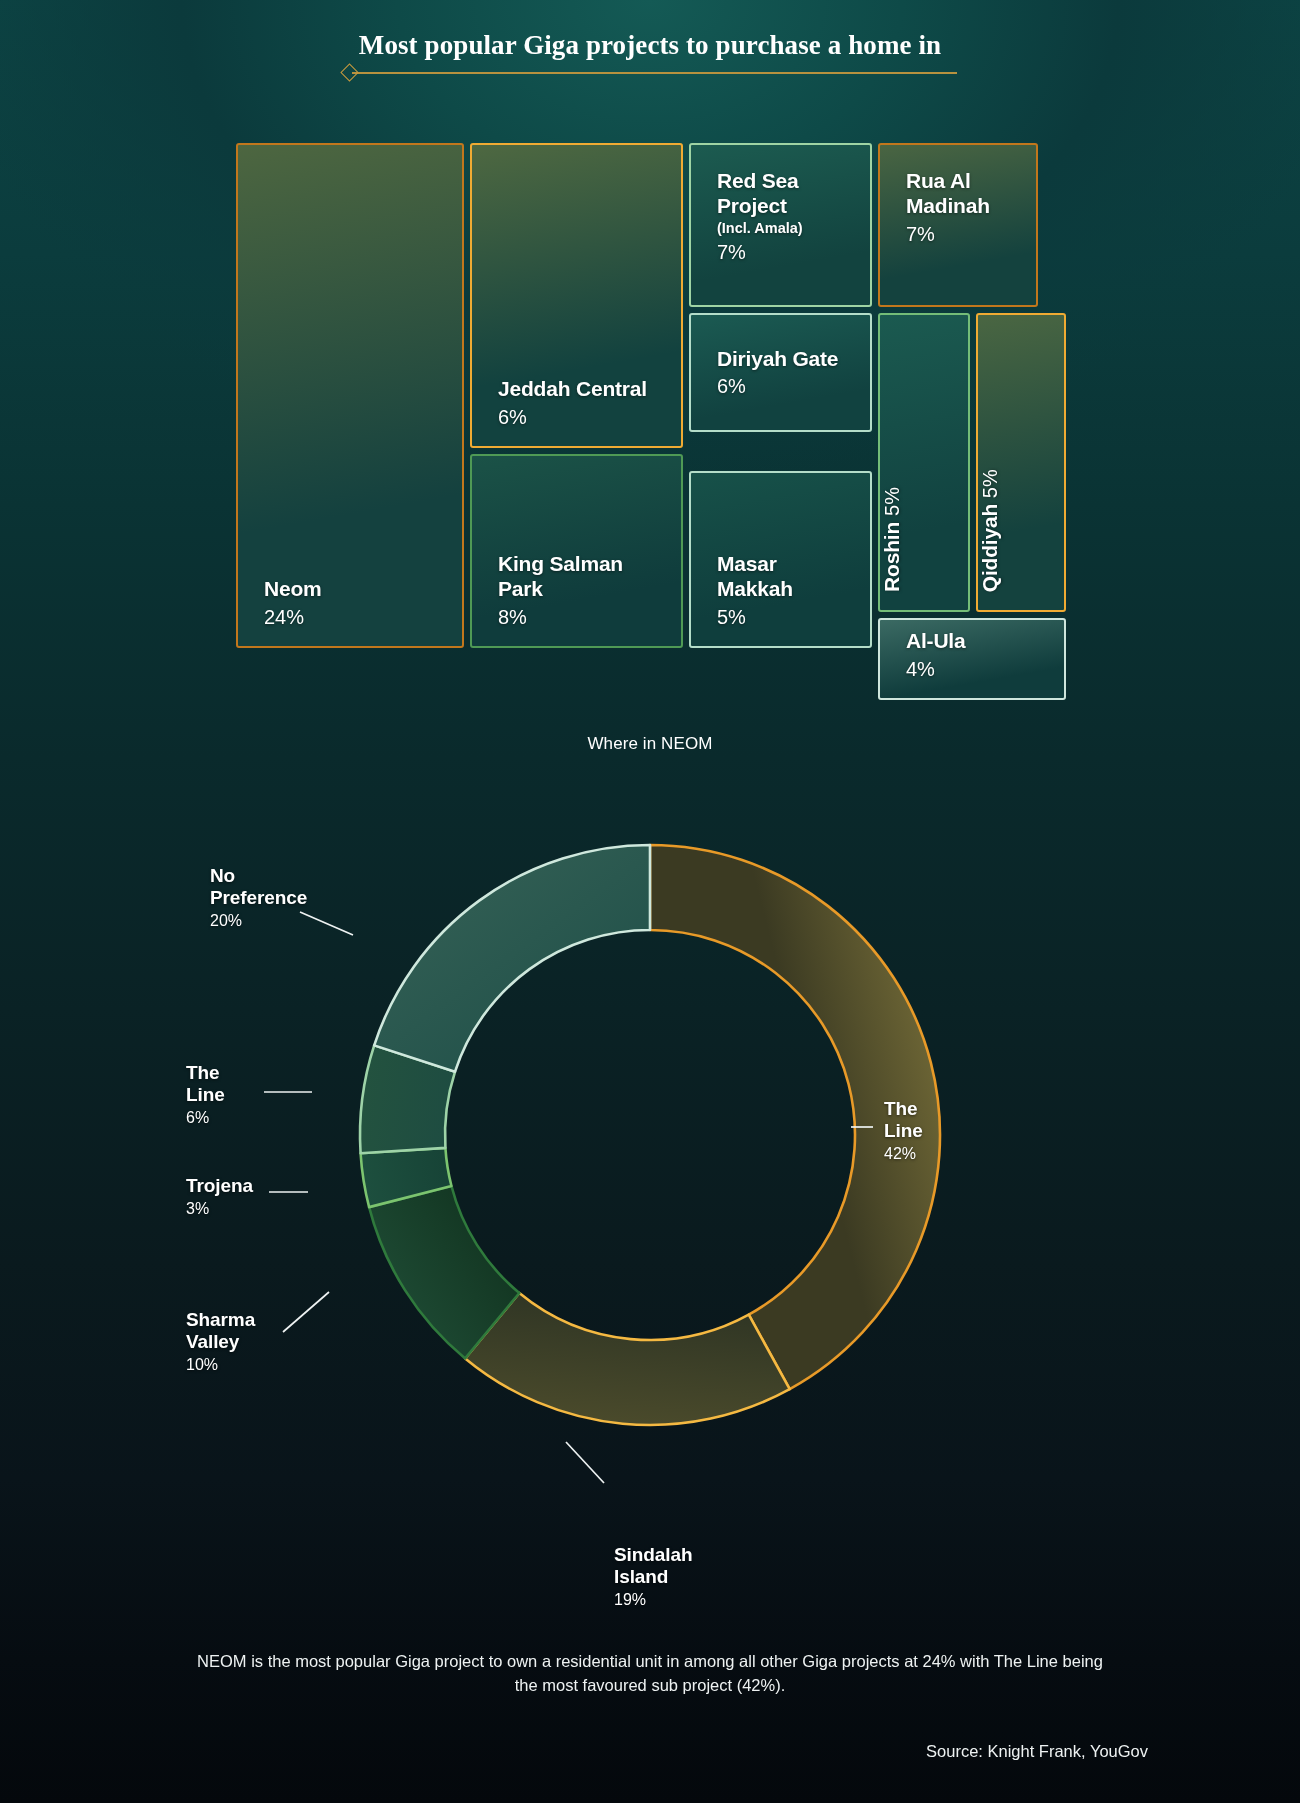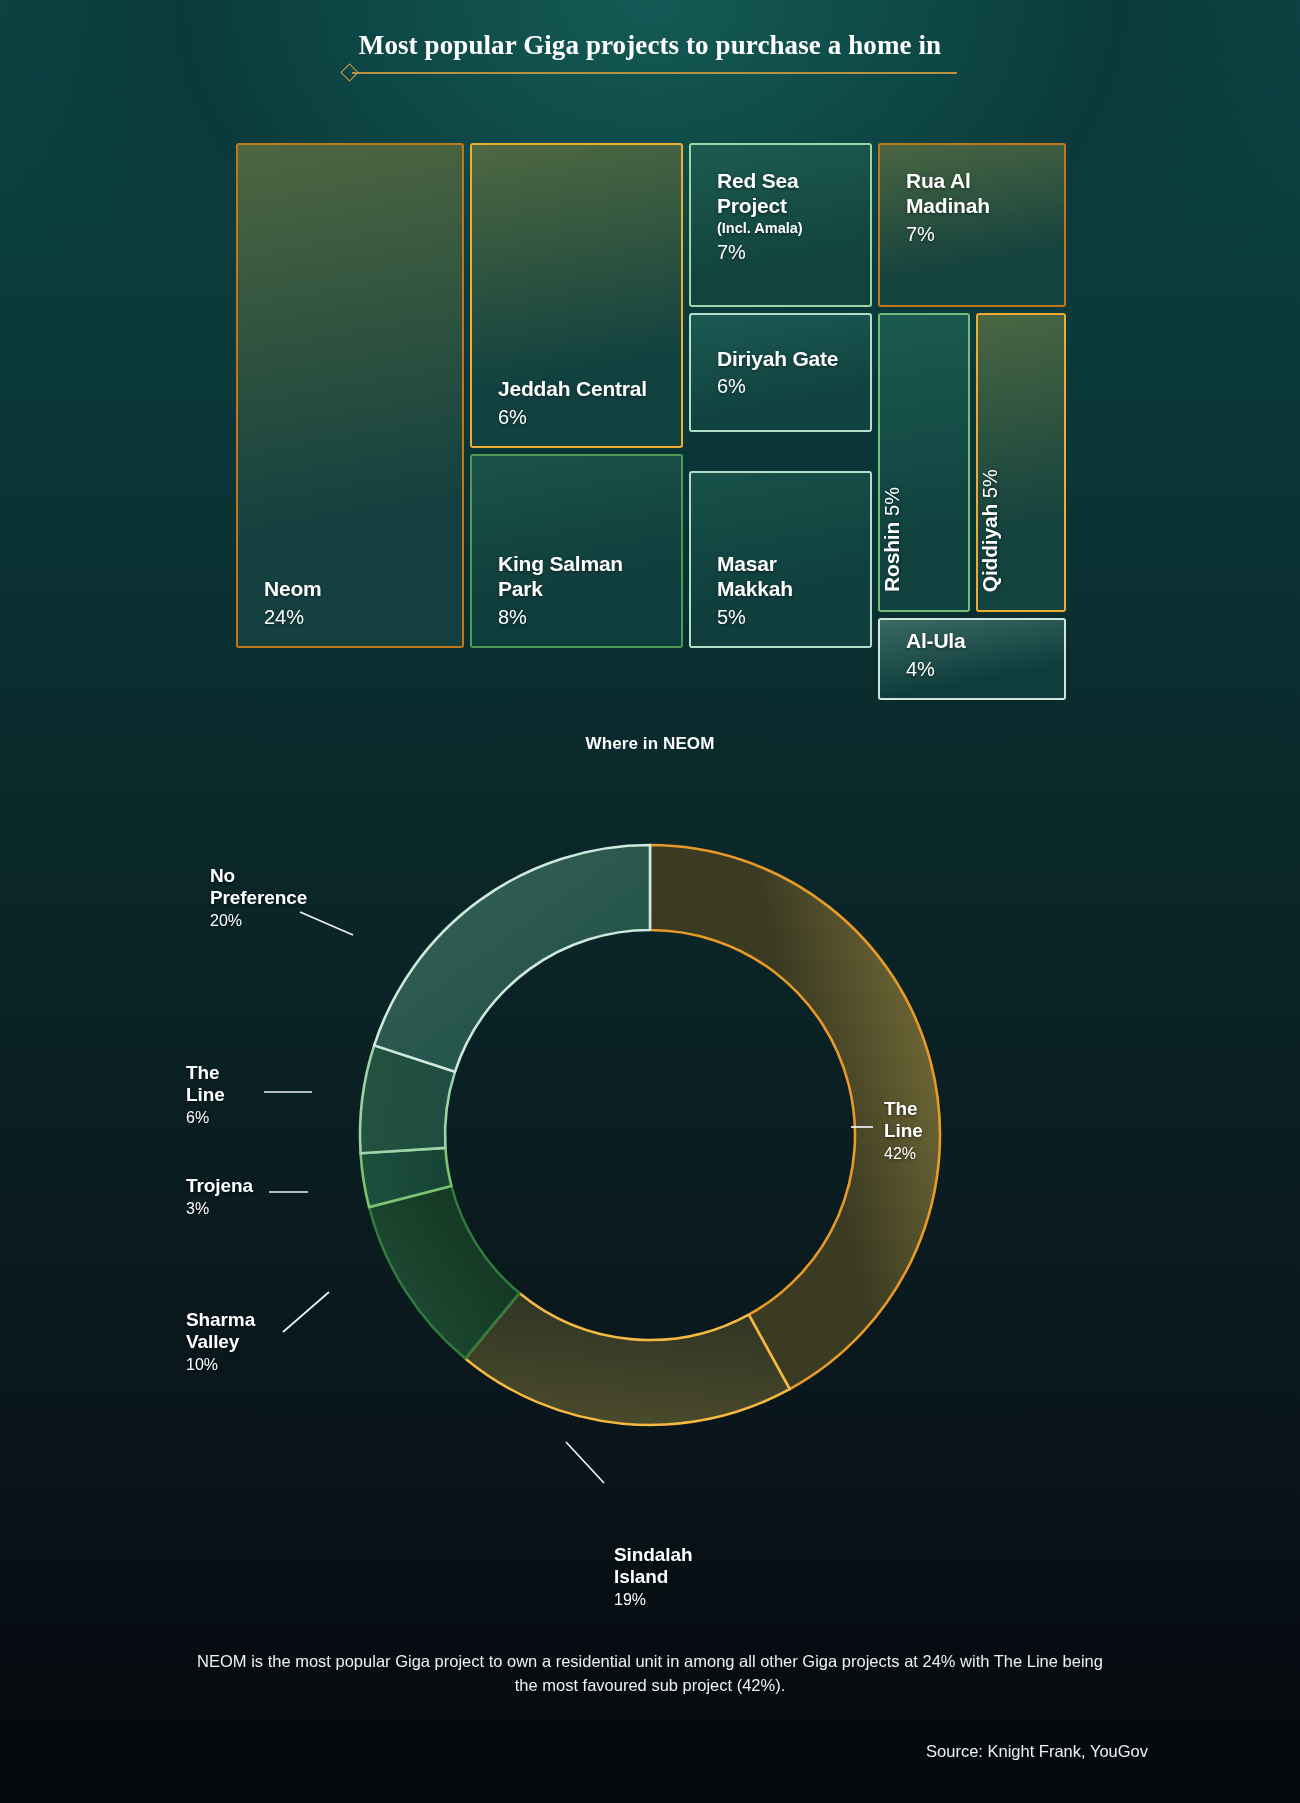--- a/index.html
+++ b/index.html
@@ -36,21 +36,21 @@
   .tile.vert .tl{
     left:auto;right:auto;top:auto;bottom:18px;
     writing-mode:vertical-rl;transform:rotate(180deg);
     display:flex;flex-direction:row;align-items:flex-start;gap:6px;
   }
   .tile.vert .tname{font-size:21px;}
   .tile.vert .tpct{font-size:20px;margin:0;}
 
   
   .neom-head{position:absolute;left:0;top:734px;width:1300px;text-align:center;
-    font-weight:700;font-size:17px;letter-spacing:.1px;}
+    font-weight:400;font-size:17px;letter-spacing:.1px;}
   .donut{position:absolute;left:325px;top:810px;width:650px;height:650px;}
   .donut svg{display:block;}
 
   .dlabel{position:absolute;color:#fff;text-shadow:0 1px 3px rgba(0,0,0,.55);}
   .dlabel .dn{font-weight:700;font-size:19px;line-height:1.17;letter-spacing:-.1px;}
   .dlabel .dp{font-weight:400;font-size:16px;line-height:1.25;margin-top:2px;}
   .dlabel.right{text-align:left;}
 
   
   .caption{position:absolute;left:190px;top:1650px;width:920px;text-align:center;
@@ -88,21 +88,21 @@
           <div class="tpct">8%</div>
         </div>
       </div>
       <div class="tile" style="left: 453px; top: 0px; width: 183px; height: 164px; border: 2.5px solid rgb(159, 212, 164); background: linear-gradient(170deg, rgb(28, 91, 80) 0%, rgb(18, 67, 63) 72%);">
         <div class="tl" style="top: 24px;">
           <div class="tname">Red Sea Project</div>
           <div class="tsub">(Incl. Amala)</div>
           <div class="tpct">7%</div>
         </div>
       </div>
-      <div class="tile" style="left: 642px; top: 0px; width: 188px; height: 164px; border: 2.5px solid rgb(194, 119, 28); background: linear-gradient(170deg, rgb(74, 101, 66) 0%, rgb(20, 66, 62) 72%);">
+      <div class="tile" style="left: 642px; top: 0px; width: 160px; height: 164px; border: 2.5px solid rgb(194, 119, 28); background: linear-gradient(170deg, rgb(74, 101, 66) 0%, rgb(20, 66, 62) 72%);">
         <div class="tl" style="top: 24px;">
           <div class="tname">Rua Al Madinah</div>
           <div class="tpct">7%</div>
         </div>
       </div>
       <div class="tile" style="left: 453px; top: 170px; width: 183px; height: 119px; border: 2.5px solid rgb(180, 221, 201); background: linear-gradient(170deg, rgb(27, 90, 82) 0%, rgb(17, 66, 64) 72%);">
         <div class="tl" style="top: 50%; transform: translateY(-50%);">
           <div class="tname">Diriyah Gate</div>
           <div class="tpct">6%</div>
         </div>

